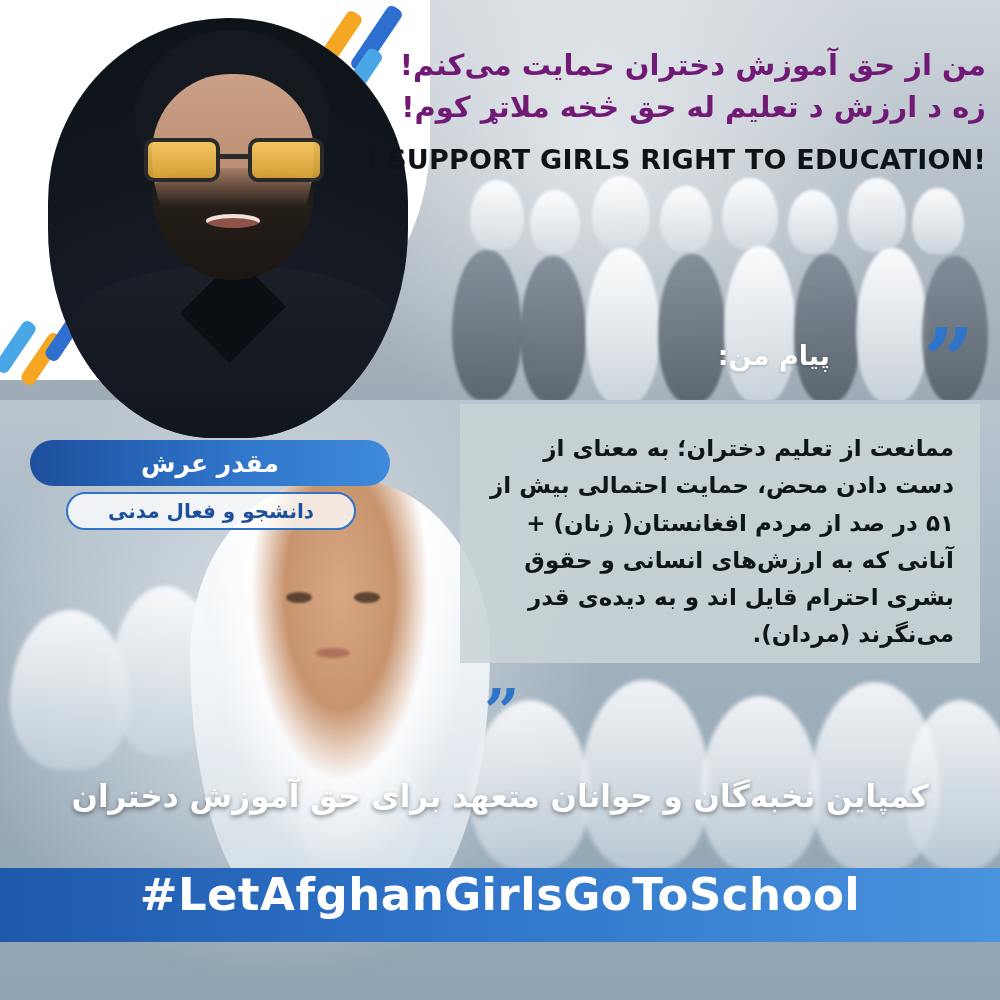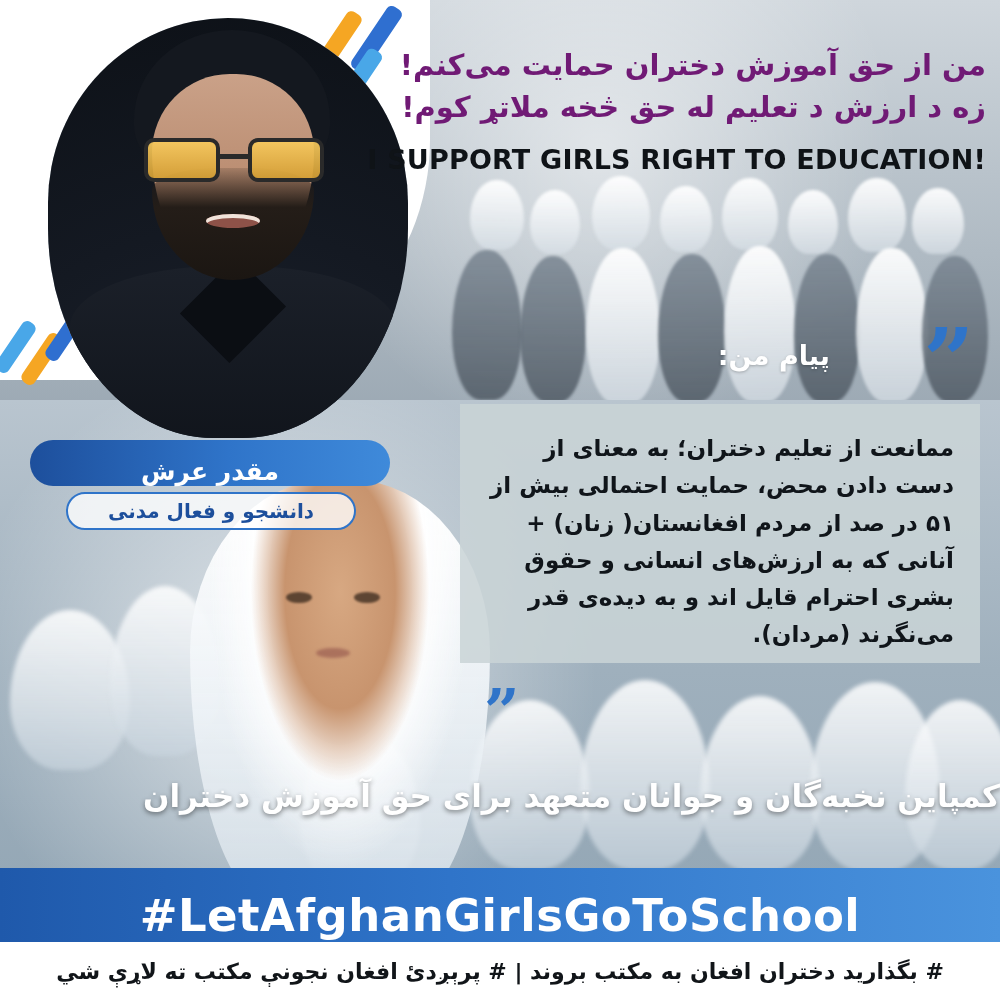--- a/index.html
+++ b/index.html
@@ -158,21 +158,21 @@
     text-align: right;
     margin-top: 16px;
     letter-spacing: .2px;
   }
 
   
   .name-plate {
     position: absolute; left: 30px; top: 440px; width: 360px; height: 46px;
     background: linear-gradient(90deg, #1d4f9c 0%, #2f74c9 55%, #3f8ada 100%);
     border-radius: 23px;
-    display: flex; align-items: flex-end; justify-content: center;
+    display: flex; align-items: center; justify-content: center;
   }
   .name-plate span {
     color: #ffffff; font-size: 25px; font-weight: 700; direction: rtl;
   }
   .role-plate {
     position: absolute; left: 66px; top: 492px; width: 290px; height: 38px;
     border: 2px solid #2f74c9; border-radius: 19px;
     background: rgba(255,255,255,0.78);
     display: flex; align-items: center; justify-content: center;
   }
@@ -204,30 +204,30 @@
     padding: 26px 26px 20px 26px;
     direction: rtl; text-align: right;
   }
   .msg-card p {
     color: #10151a; font-size: 23px; font-weight: 700; line-height: 1.62;
   }
 
   
   .slogan {
     position: absolute; left: 0; right: 0; top: 778px;
-    direction: rtl;
+    text-align: center; direction: rtl;
     color: #ffffff; font-size: 31px; font-weight: 700;
     text-shadow: 0 2px 5px rgba(0,0,0,0.45);
   }
 
   
   .hashtag-bar {
     position: absolute; left: 0; top: 868px; width: 1000px; height: 74px;
     background: linear-gradient(90deg, #1f59ab 0%, #2f74c9 45%, #4a93dd 100%);
-    display: flex; align-items: flex-end; justify-content: center;
+    display: flex; align-items: flex-start; justify-content: center;
   }
   .hashtag-bar span {
     color: #ffffff; font-size: 45px; font-weight: 700; letter-spacing: .5px;
     direction: ltr;
   }
   .footer-strip {
     position: absolute; left: 0; top: 942px; width: 1000px; height: 58px;
     background: #ffffff;
     display: flex; align-items: center; justify-content: center;
     padding: 0 12px;
@@ -327,17 +327,14 @@
   <div class="msg-card">
     <p>ممانعت از تعلیم دختران؛ به معنای از دست دادن محض، حمایت احتمالی بیش از ۵۱ در صد از مردم افغانستان( زنان) + آنانی که به ارزش‌های انسانی و حقوق بشری احترام قایل اند و به دیده‌ی قدر می‌نگرند (مردان).</p>
   </div>
   <div class="quote-close">”</div>
 
   <div class="slogan">کمپاین نخبه‌گان و جوانان متعهد برای حق آموزش دختران</div>
 
   <div class="hashtag-bar">
     <span>#LetAfghanGirlsGoToSchool</span>
   </div>
-  <div class="footer-strip">
-    <span># بگذارید دختران افغان به مکتب بروند | # پرېږدئ افغان نجونې مکتب ته لاړې شي</span>
-  </div>
 
 </div>
 
 </body></html>

